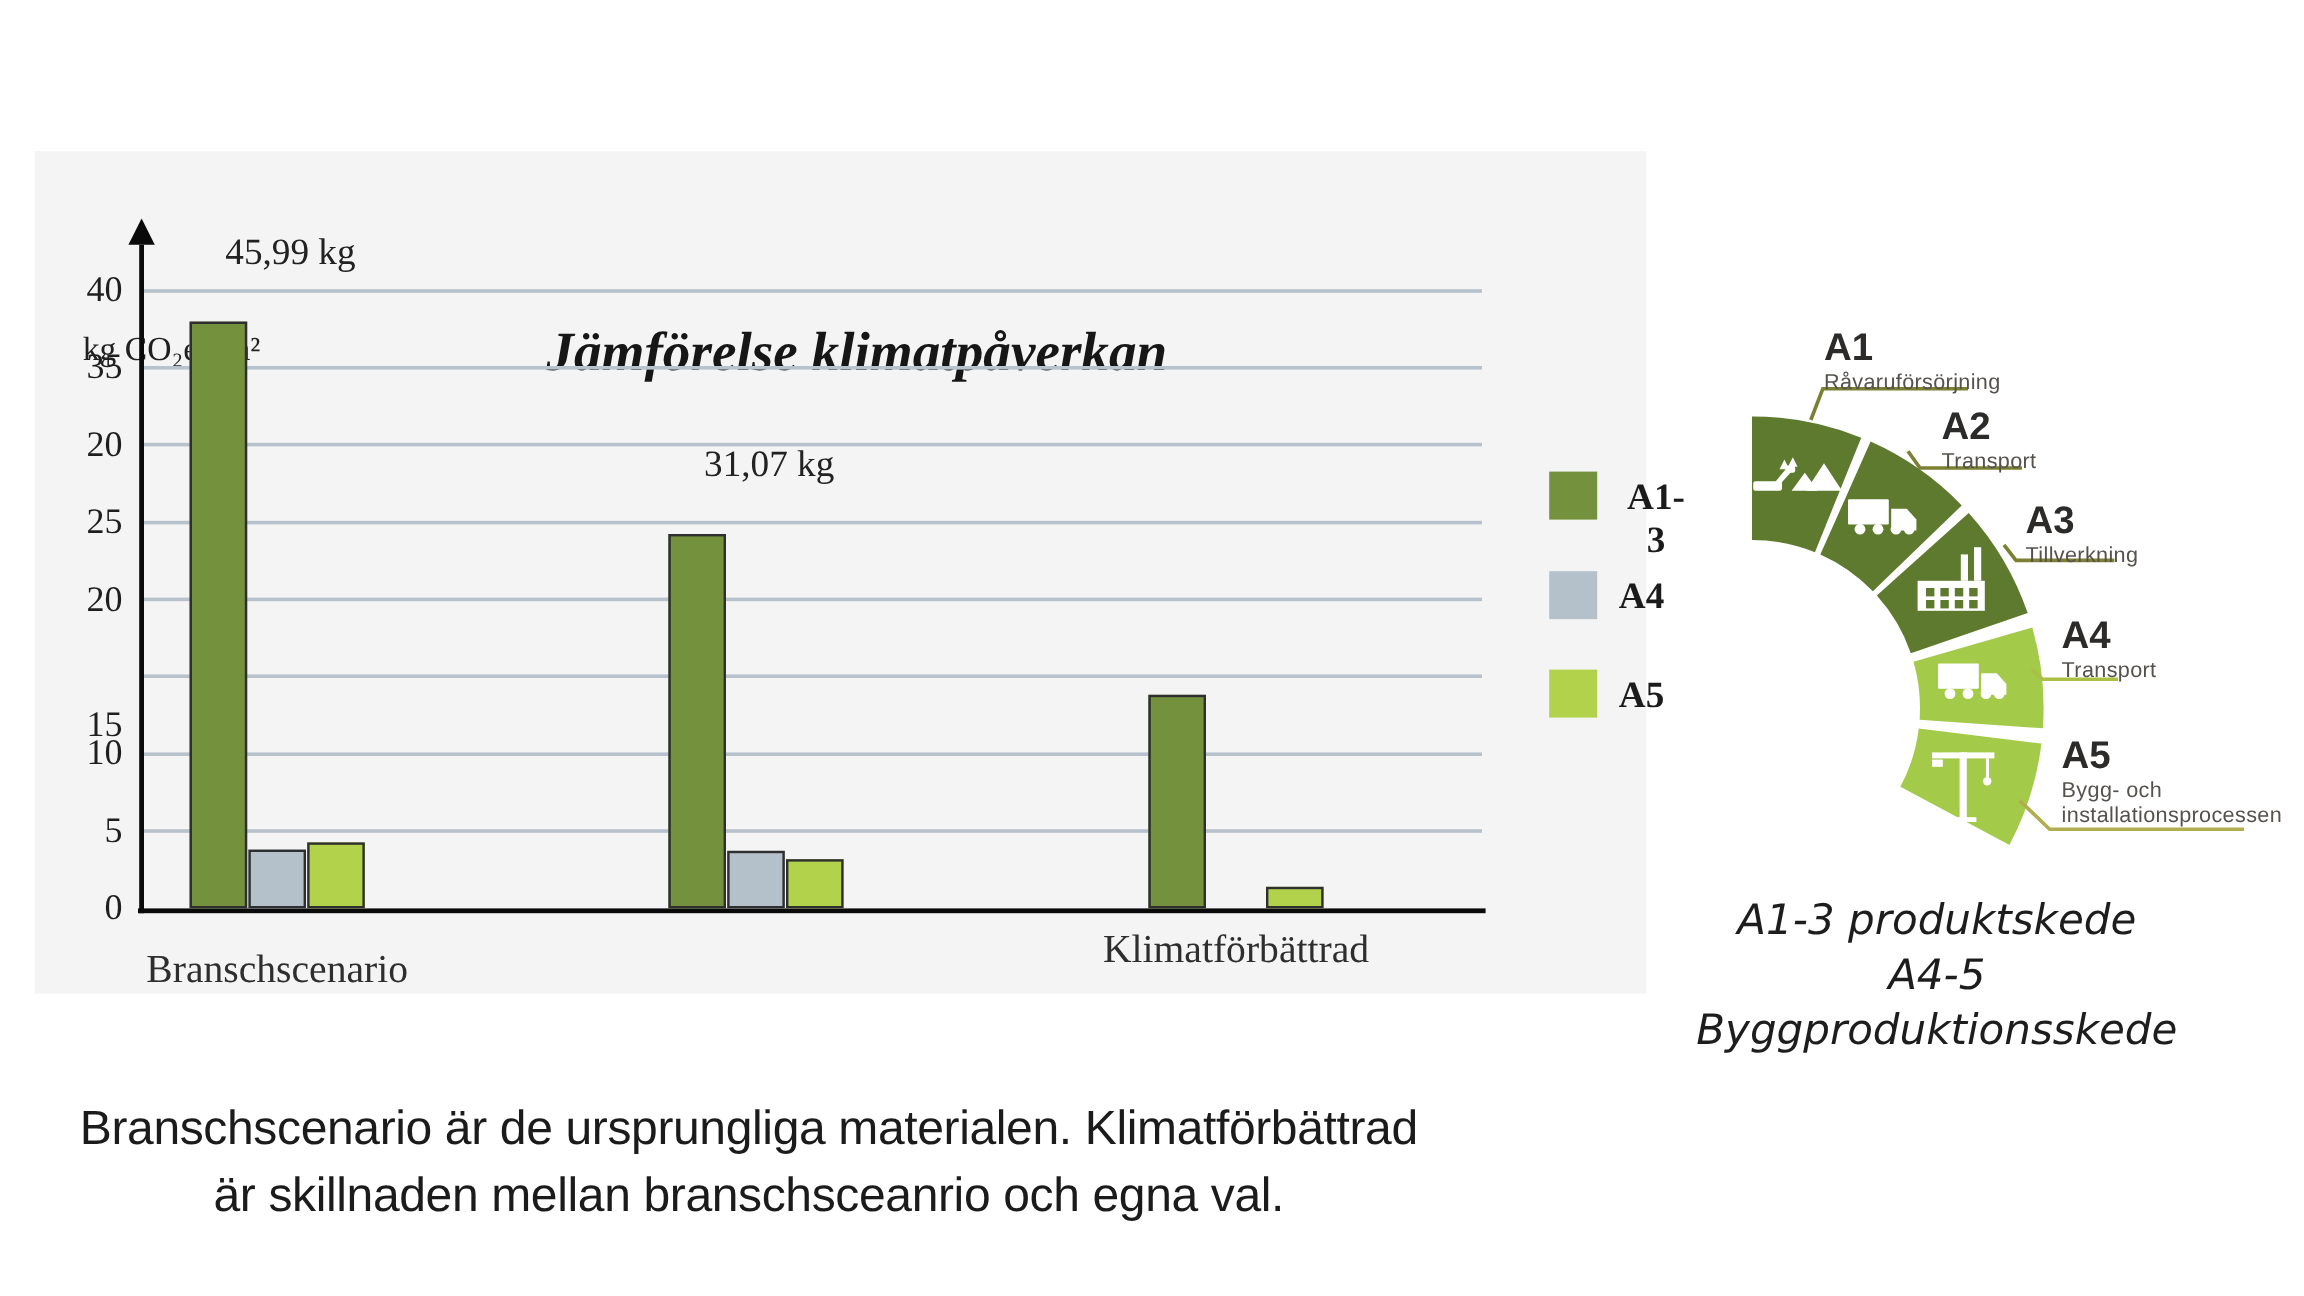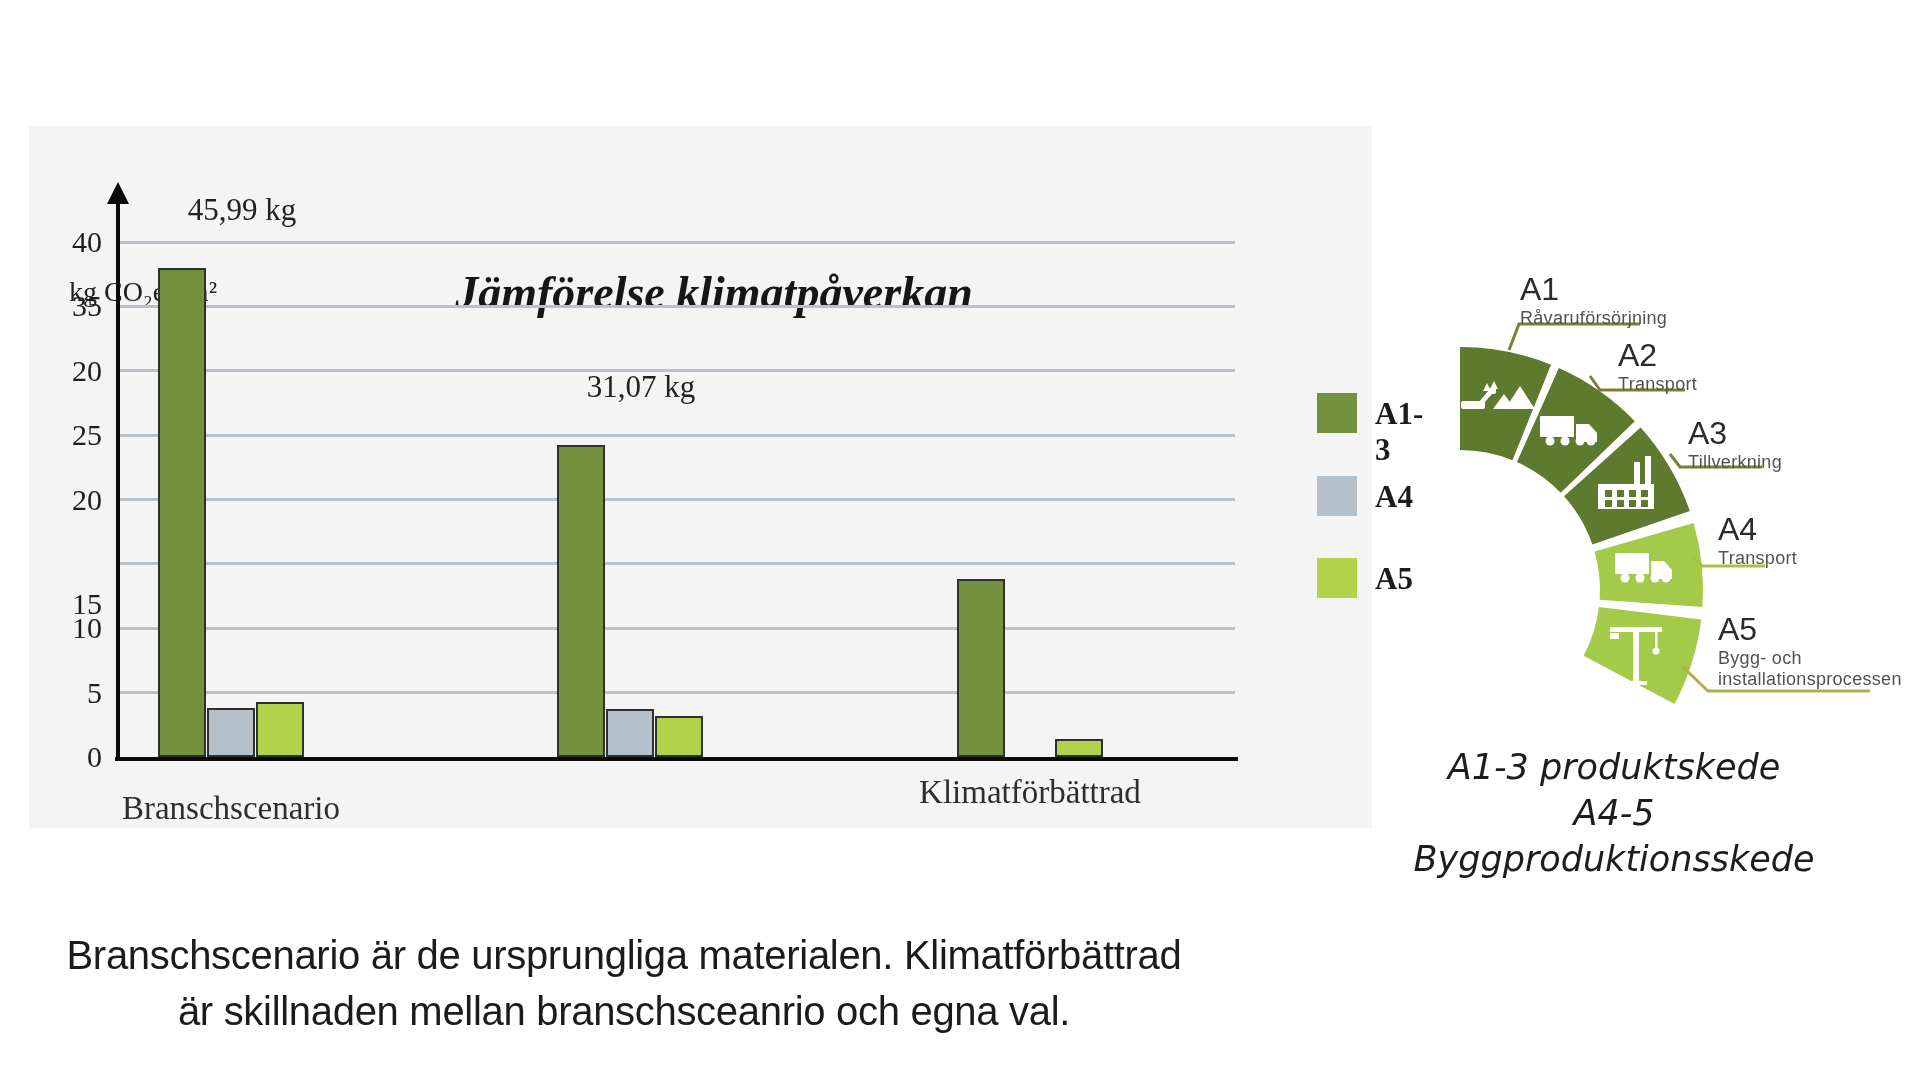--- a/index.html
+++ b/index.html
@@ -13,36 +13,36 @@
   .gridline{position:absolute;height:3px;background:#b7c2cc;}
   .bar{position:absolute;border:2px solid #2f2f2f;box-sizing:border-box;}
   .ticklabel{position:absolute;width:60px;text-align:right;font-size:30px;color:#1e1e1e;line-height:32px;}
   .catlabel{position:absolute;width:360px;text-align:center;font-size:33px;color:#2e2e2e;}
   .annot{position:absolute;width:300px;text-align:center;font-size:31px;color:#222;line-height:32px;}
   .axisv{position:absolute;width:4px;background:#0a0a0a;}
   .axish{position:absolute;height:4px;background:#0a0a0a;}
   .arrowhead{position:absolute;width:0;height:0;border-left:11px solid transparent;
              border-right:11px solid transparent;border-bottom:22px solid #0a0a0a;}
   
-  .legend-row{position:absolute;left:1288px;height:42px;}
+  .legend-row{position:absolute;left:1262px;height:42px;text-align:center;}
   .legend-swatch{position:absolute;left:0;top:0;width:40px;height:40px;}
   .legend-label{position:absolute;left:58px;top:3px;font-size:31px;font-weight:bold;color:#1b1b1b;
                 font-family:"Liberation Serif","DejaVu Serif",serif;}
   
   #chart-title{left:260px;top:140px;width:850px;text-align:center;font-size:46px;
                font-weight:bold;font-style:italic;color:#161616;}
   #ylab{left:40px;top:150px;font-size:28px;color:#202020;}
   
-  .seg-title{position:absolute;font-size:32px;font-weight:normal;color:#2c2b29;line-height:34px;}
+  .seg-title{position:absolute;font-size:32px;font-weight:bold;color:#2c2b29;line-height:34px;}
   .seg-sub{position:absolute;font-size:18px;color:#55524e;line-height:21px;letter-spacing:0.3px;}
   
   #caption{left:1404px;top:744px;width:420px;text-align:center;font-style:italic;
            font-size:35px;line-height:46px;color:#1d1d1d;font-family:"DejaVu Sans",sans-serif;}
   #footer{left:24px;top:912px;width:1200px;text-align:center;font-size:40px;line-height:56px;
-          color:#1b1b1b;letter-spacing:-0.3px;margin-top:15px;}
+          color:#1b1b1b;letter-spacing:-0.3px;}
 </style>
 </head>
 <body>
 
 <div id="panel" class="abs">
   <div id="ylab" class="abs serif">kg CO₂eq/m²</div>
   <div id="chart-title" class="abs serif">Jämförelse klimatpåverkan</div>
   <div id="plot" class="abs serif">
       <div class="ticklabel" style="position: absolute; left: 13px; top: 615px;">0</div>
       <div class="gridline" style="position: absolute; left: 89px; top: 565.125px; width: 1117px; background: rgb(183, 194, 204);"></div>

